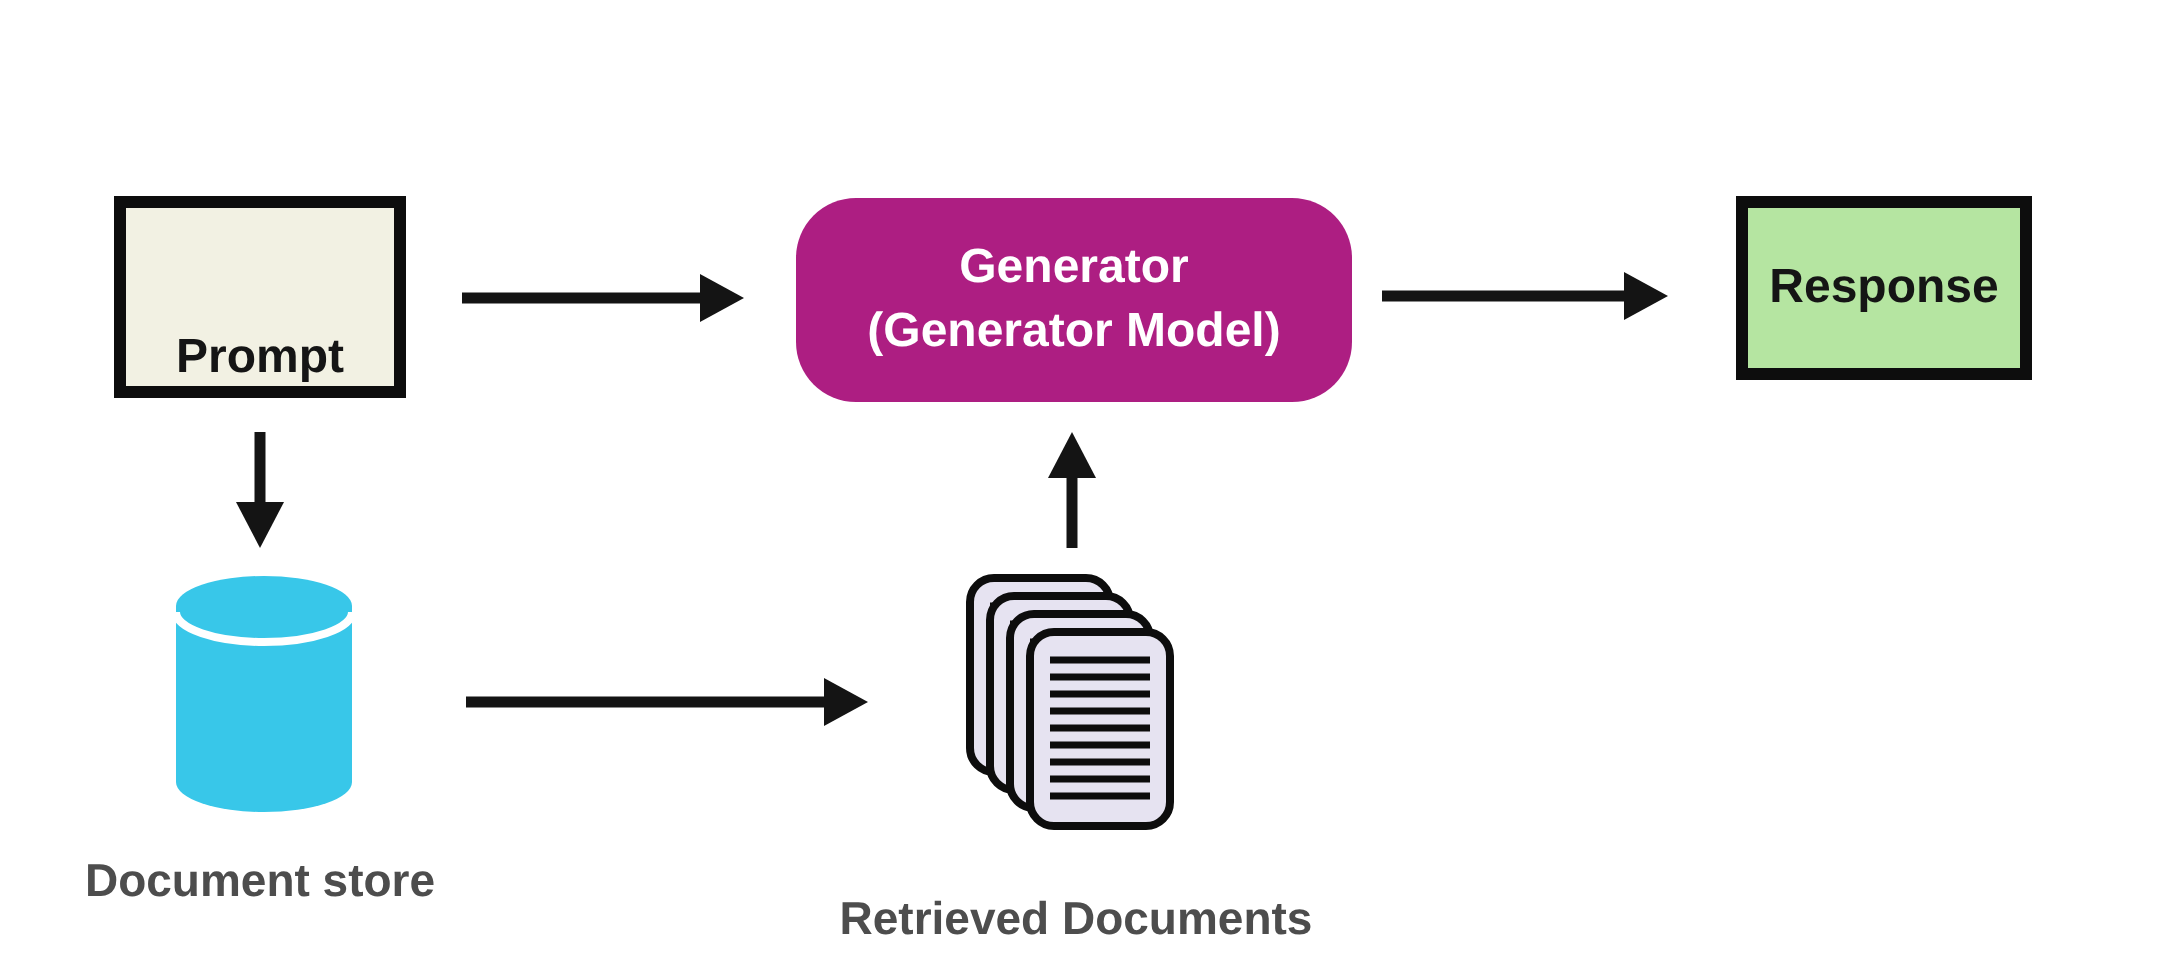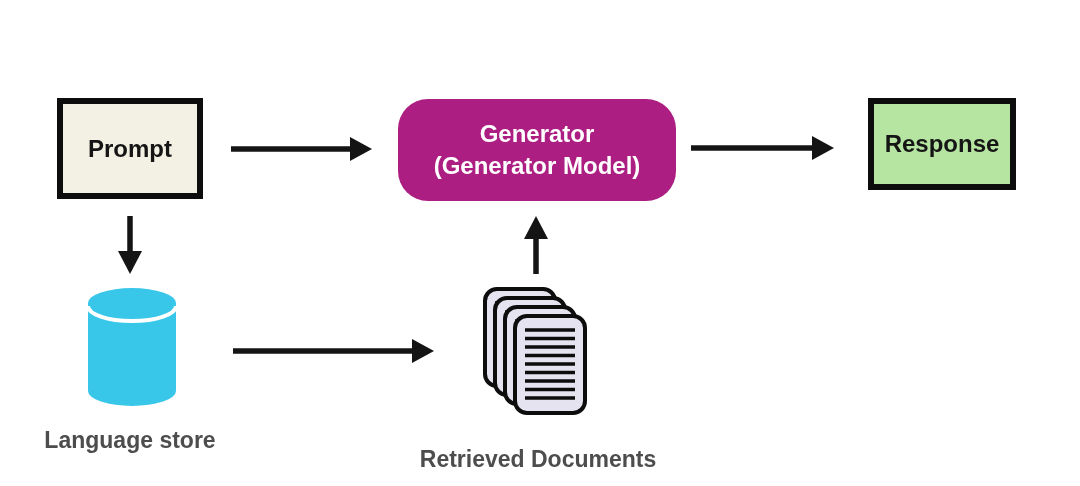--- a/index.html
+++ b/index.html
@@ -6,21 +6,21 @@
   .canvas{
     position:relative;width:1080px;height:486px;background:#ffffff;
     font-family:"Liberation Sans",sans-serif;overflow:hidden;
   }
   .node{
     position:absolute;display:flex;align-items:center;justify-content:center;
     font-weight:bold;box-sizing:border-box;text-align:center;
   }
   .prompt-box{
     left:57px;top:98px;width:146px;height:101px;
-    background:#f2f1e3;border:6px solid #0d0d0d;color:#151515;font-size:24px;
+    background:#f2f1e3;border:6px solid #0d0d0d;color:#151515;font-size:24px;align-items:flex-end;
   }
   .generator-box{
     left:398px;top:99px;width:278px;height:102px;
     background:#ad1e82;border-radius:30px;color:#ffffff;font-size:24px;
     flex-direction:column;line-height:1.35;
   }
   .response-box{
     left:868px;top:98px;width:148px;height:92px;
     background:#b5e5a1;border:6px solid #0d0d0d;color:#151515;font-size:24px;
   }
@@ -97,16 +97,16 @@
         <rect x="3" y="3" width="70" height="97" rx="12" fill="#e6e3f1" stroke="#0d0d0d" stroke-width="4"></rect>
         <path d="M13,17 h50 M13,25.5 h50 M13,34 h50 M13,42.5 h50 M13,51 h50 M13,59.5 h50 M13,68 h50 M13,76.5 h50 M13,85 h50" stroke="#0d0d0d" stroke-width="3.5"></path>
       </g>
       <g transform="translate(30,27)">
         <rect x="3" y="3" width="70" height="97" rx="12" fill="#e6e3f1" stroke="#0d0d0d" stroke-width="4"></rect>
         <path d="M13,17 h50 M13,25.5 h50 M13,34 h50 M13,42.5 h50 M13,51 h50 M13,59.5 h50 M13,68 h50 M13,76.5 h50 M13,85 h50" stroke="#0d0d0d" stroke-width="3.5"></path>
       </g>
     </svg>
   </div>
 
-  <div class="caption caption-docstore">Language store</div>
+  <div class="caption caption-docstore">Document store</div>
   <div class="caption caption-retrieved">Retrieved Documents</div>
 
 </div>
 
 </body></html>

